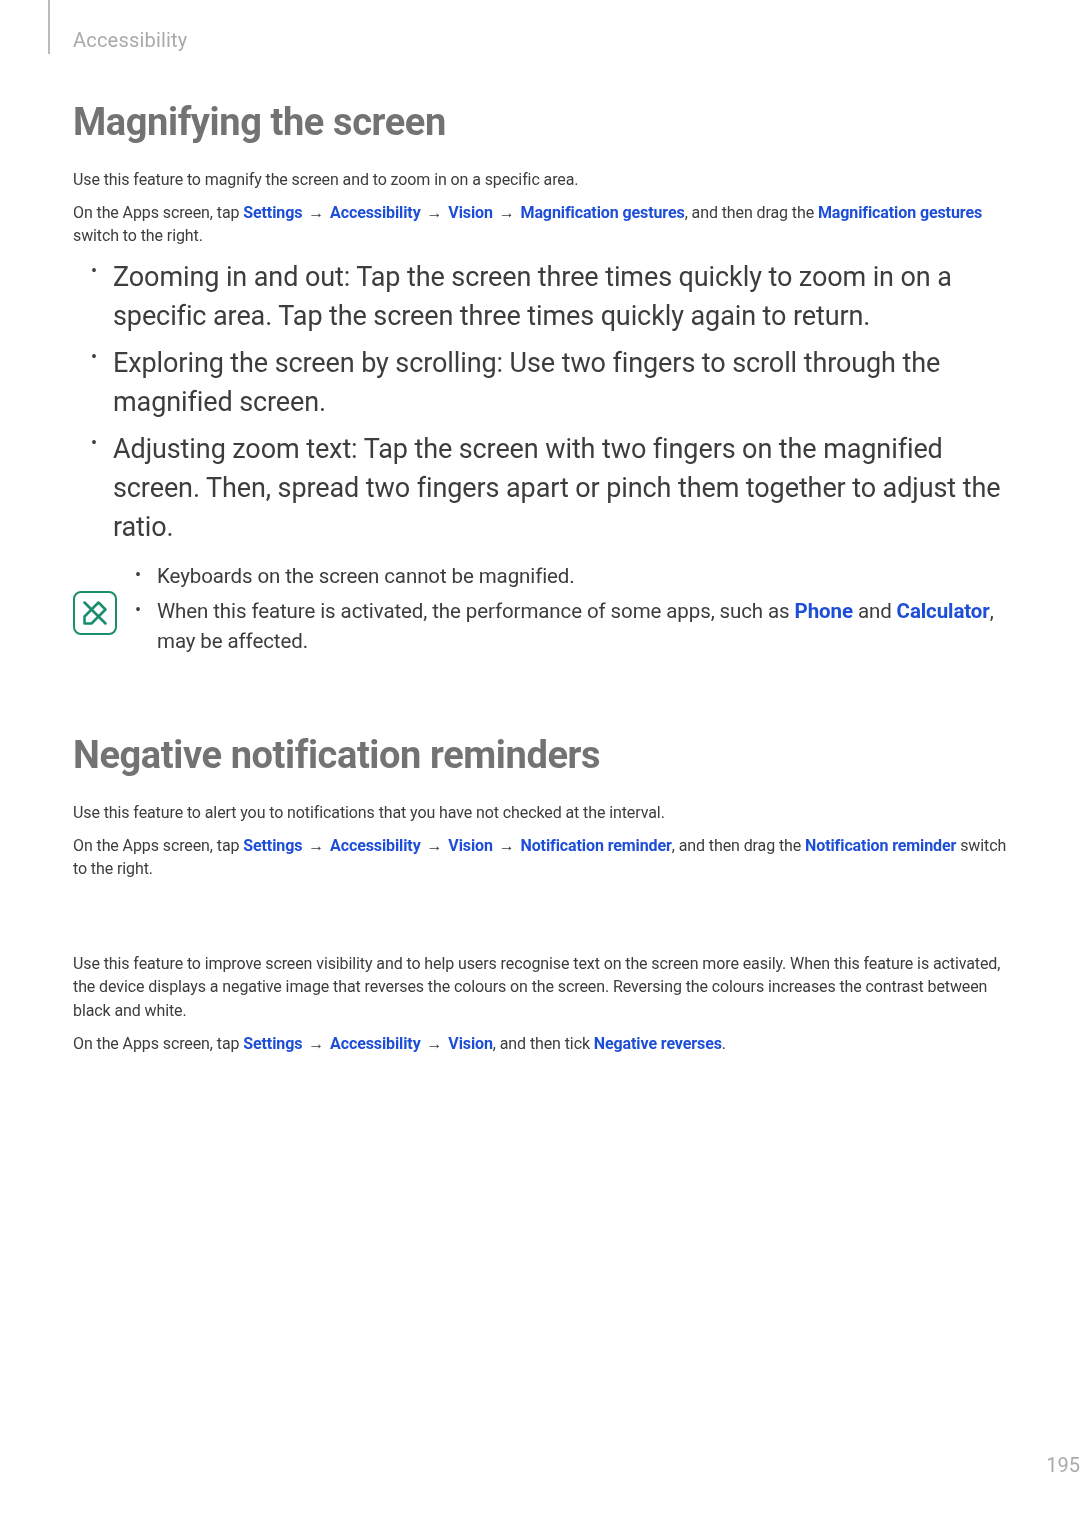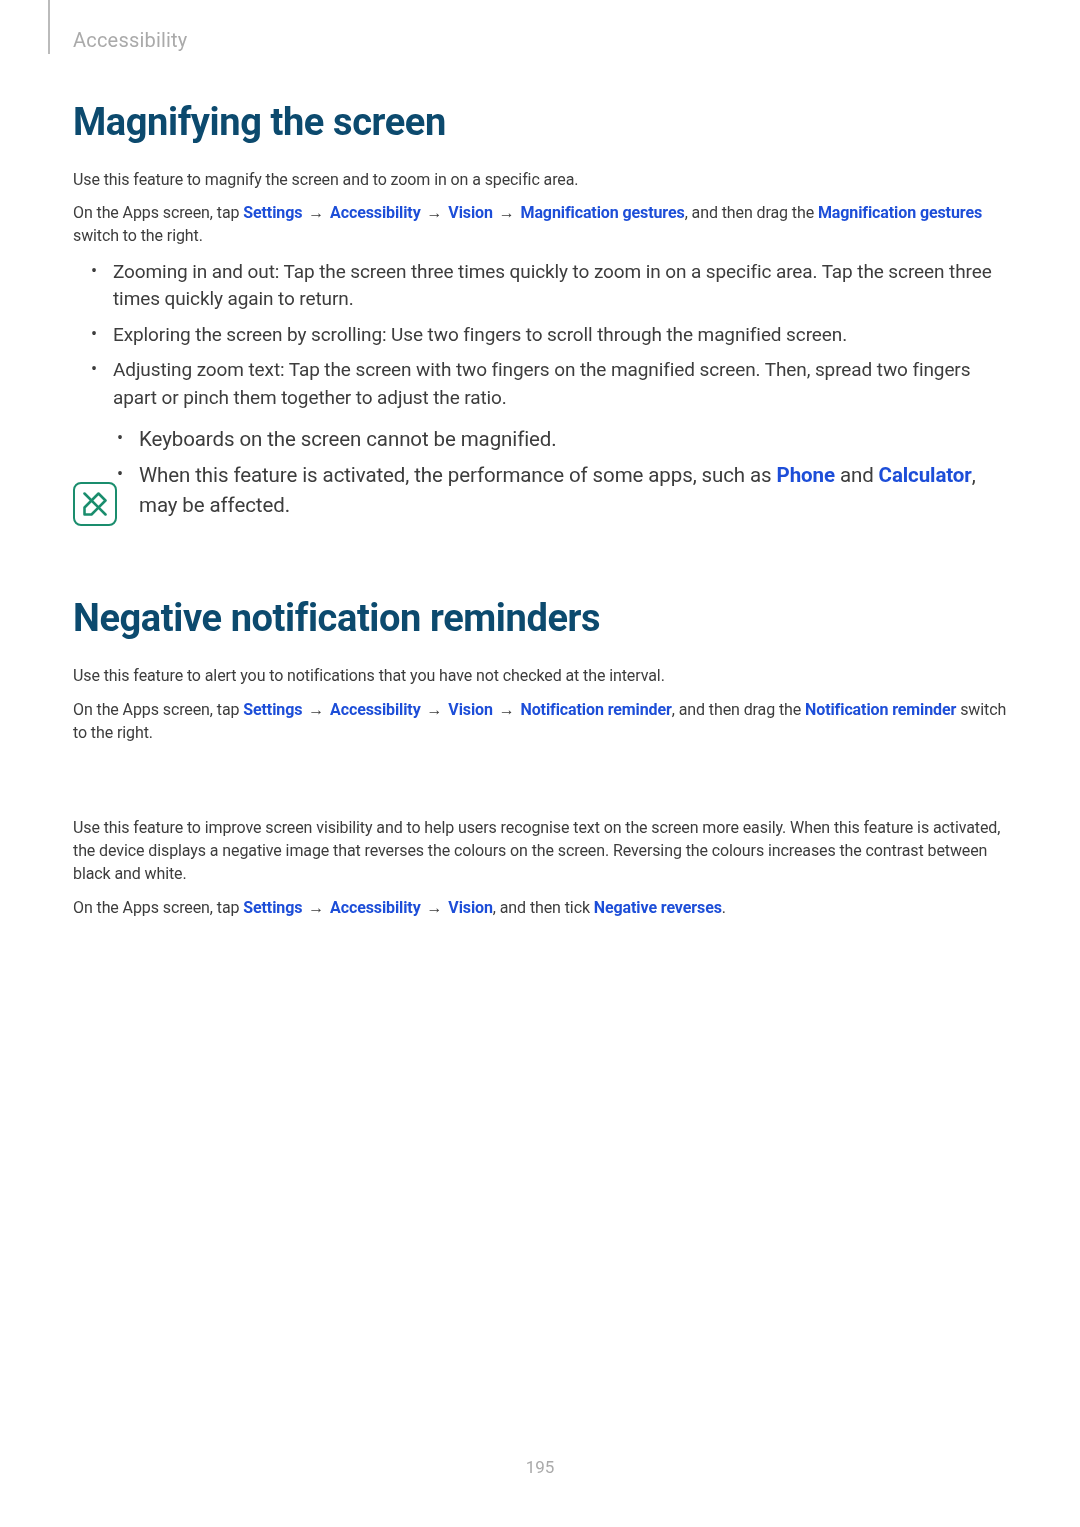--- a/index.html
+++ b/index.html
@@ -27,21 +27,21 @@
     font-size: 20px;
     letter-spacing: 0.2px;
   }
   .content {
     position: absolute;
     top: 100px;
     left: 73px;
     right: 73px;
   }
   h2.section-heading {
-    color: #0c4a6e;
+    color: #737373;
     font-size: 38px;
     font-weight: 700;
     margin-bottom: 24px;
     letter-spacing: -0.4px;
   }
   p.body-para {
     font-size: 16px;
     line-height: 1.45;
     color: #3d3d3d;
     margin-bottom: 10px;
@@ -49,38 +49,39 @@
   }
   .bold { font-weight: 700; color: #1d4ed8; }
   .arrow { display:inline-block; padding: 0 2px; }
   ul.bullet-list {
     list-style: none;
     padding-left: 40px;
     margin-top: 6px;
     margin-bottom: 14px;
   }
   ul.bullet-list li {
-    font-size: 19px;
+    font-size: 27px;
     line-height: 1.45;
     color: #3d3d3d;
     margin-bottom: 8px;
     position: relative;
     letter-spacing: -0.1px;
   }
   ul.bullet-list li::before {
     content: "•";
     position: absolute;
     left: -22px;
     top: 0;
     color: #3d3d3d;
     font-size: 18px;
   }
   .note-block {
     display: flex;
-    align-items: flex-end;
+    align-items: center;
+    gap: 18px;
     margin-top: 4px;
     margin-bottom: 8px;
   }
   .note-icon {
     width: 44px;
     height: 44px;
     flex-shrink: 0;
     border: 2px solid #1a8d6d;
     border-radius: 8px;
     display: flex;
@@ -110,23 +111,23 @@
     left: -22px;
     top: 0;
     font-size: 18px;
   }
   .section-gap { height: 62px; }
   .page-number {
     position: absolute;
     bottom: 50px;
     left: 0;
     right: 0;
-    text-align: center;
+    text-align: right;
     color: #aaa;
-    font-size: 17px;
+    font-size: 20px;
   }
 </style>
 </head>
 <body>
 
 <div class="header-rule"></div>
 <div class="breadcrumb">Accessibility</div>
 
 <div class="content">
 

